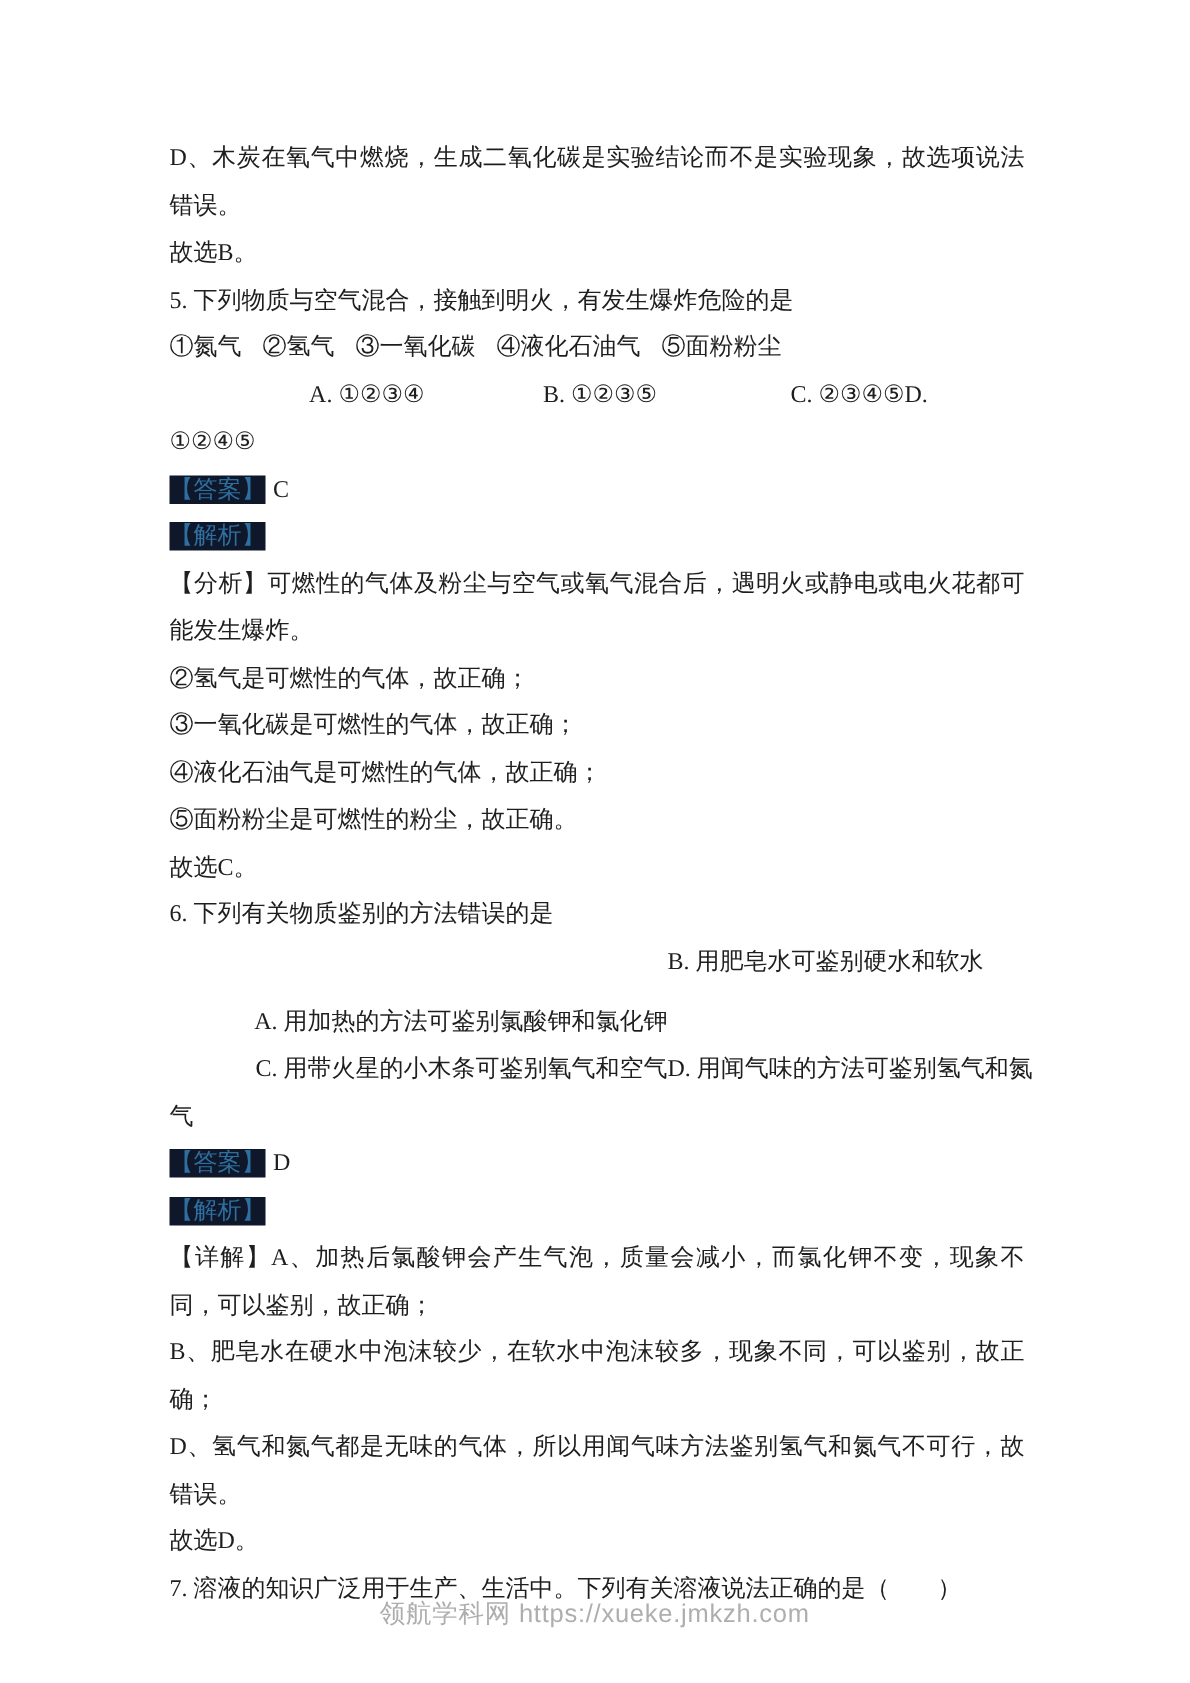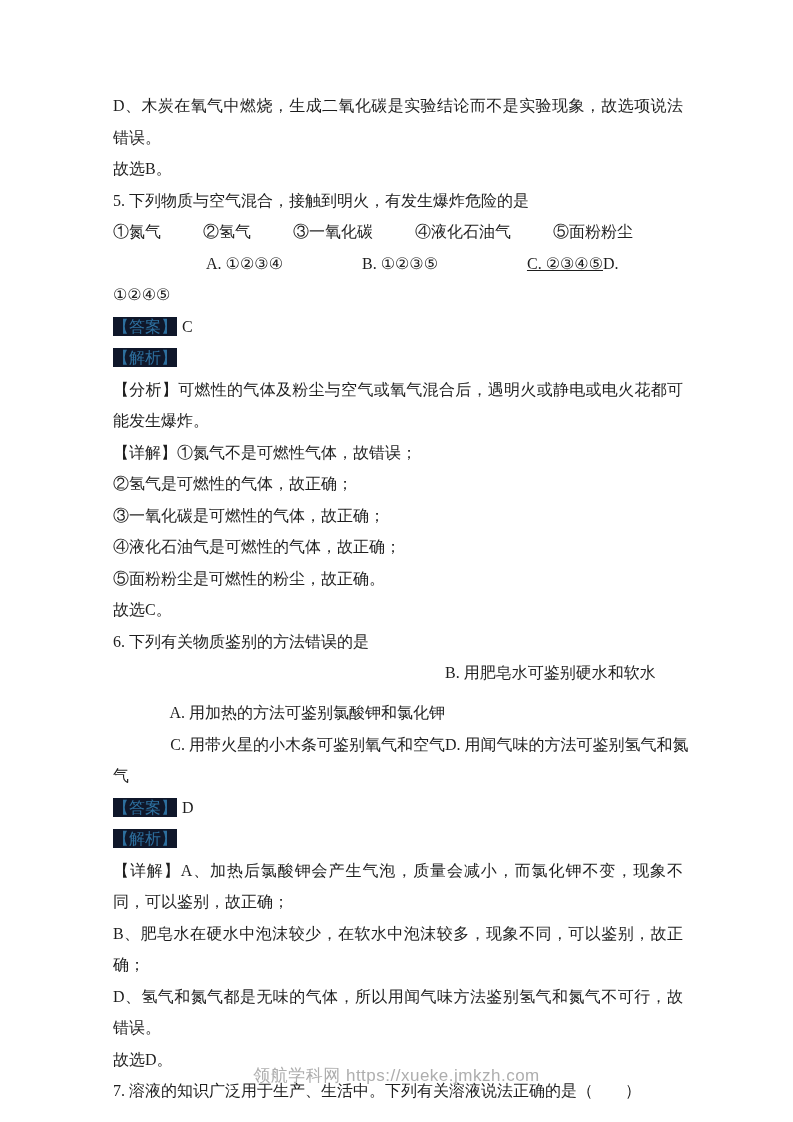--- a/index.html
+++ b/index.html
@@ -15,21 +15,21 @@
     position: absolute;
     left: 113px; top: 90px;
     width: 570px;
     font-size: 16px;
     line-height: 31.5px;
     text-align: justify;
   }
   .line { min-height: 31.5px; }
   .line.options { display: flex; text-align: right; }
   .line.options .opt { display: block; flex: 0 0 auto; }
-  .line.inline-list { display: flex; gap: 42px; text-align: left; }
+  .line.inline-list { display: flex; gap: 14px; text-align: left; }
   .marker {
     color: #2d6f9e;
     background: #0f172a;
     padding: 1px 0;
   }
   .marker + .run { margin-left: 5px; }
   .watermark {
     position: absolute;
     left: 0; top: 1064px;
     width: 100%;
@@ -50,28 +50,27 @@
     <div class="line inline-list">
       <span class="opt">①氮气</span>
       <span class="opt">②氢气</span>
       <span class="opt">③一氧化碳</span>
       <span class="opt">④液化石油气</span>
       <span class="opt">⑤面粉粉尘</span>
     </div>
     <div class="line options">
       <span class="opt" style="width: 170px;">A. ①②③④</span>
       <span class="opt" style="width: 155px;">B. ①②③⑤</span>
-      <span class="opt" style="width: 165px; text-decoration: underline;">C. ②③④⑤</span>
+      <span class="opt" style="width: 165px;">C. ②③④⑤</span>
       <span class="opt">D.</span>
     </div>
     <div class="line p"><span class="run">①②④⑤</span></div>
     <div class="line p"><span class="marker">【答案】</span><span class="run">C</span></div>
     <div class="line p"><span class="marker">【解析】</span></div>
     <div class="line p"><span class="run">【分析】可燃性的气体及粉尘与空气或氧气混合后，遇明火或静电或电火花都可能发生爆炸。</span></div>
-    <div class="line p"><span class="run">【详解】①氮气不是可燃性气体，故错误；</span></div>
     <div class="line p"><span class="run">②氢气是可燃性的气体，故正确；</span></div>
     <div class="line p"><span class="run">③一氧化碳是可燃性的气体，故正确；</span></div>
     <div class="line p"><span class="run">④液化石油气是可燃性的气体，故正确；</span></div>
     <div class="line p"><span class="run">⑤面粉粉尘是可燃性的粉尘，故正确。</span></div>
     <div class="line p"><span class="run">故选C。</span></div>
     <div class="line p"><span class="run">6. 下列有关物质鉴别的方法错误的是</span></div>
     <div class="line options">
       <span class="opt" style="width: 332px; margin-top: 40px;">A. 用加热的方法可鉴别氯酸钾和氯化钾</span>
       <span class="opt">B. 用肥皂水可鉴别硬水和软水</span>
     </div>

